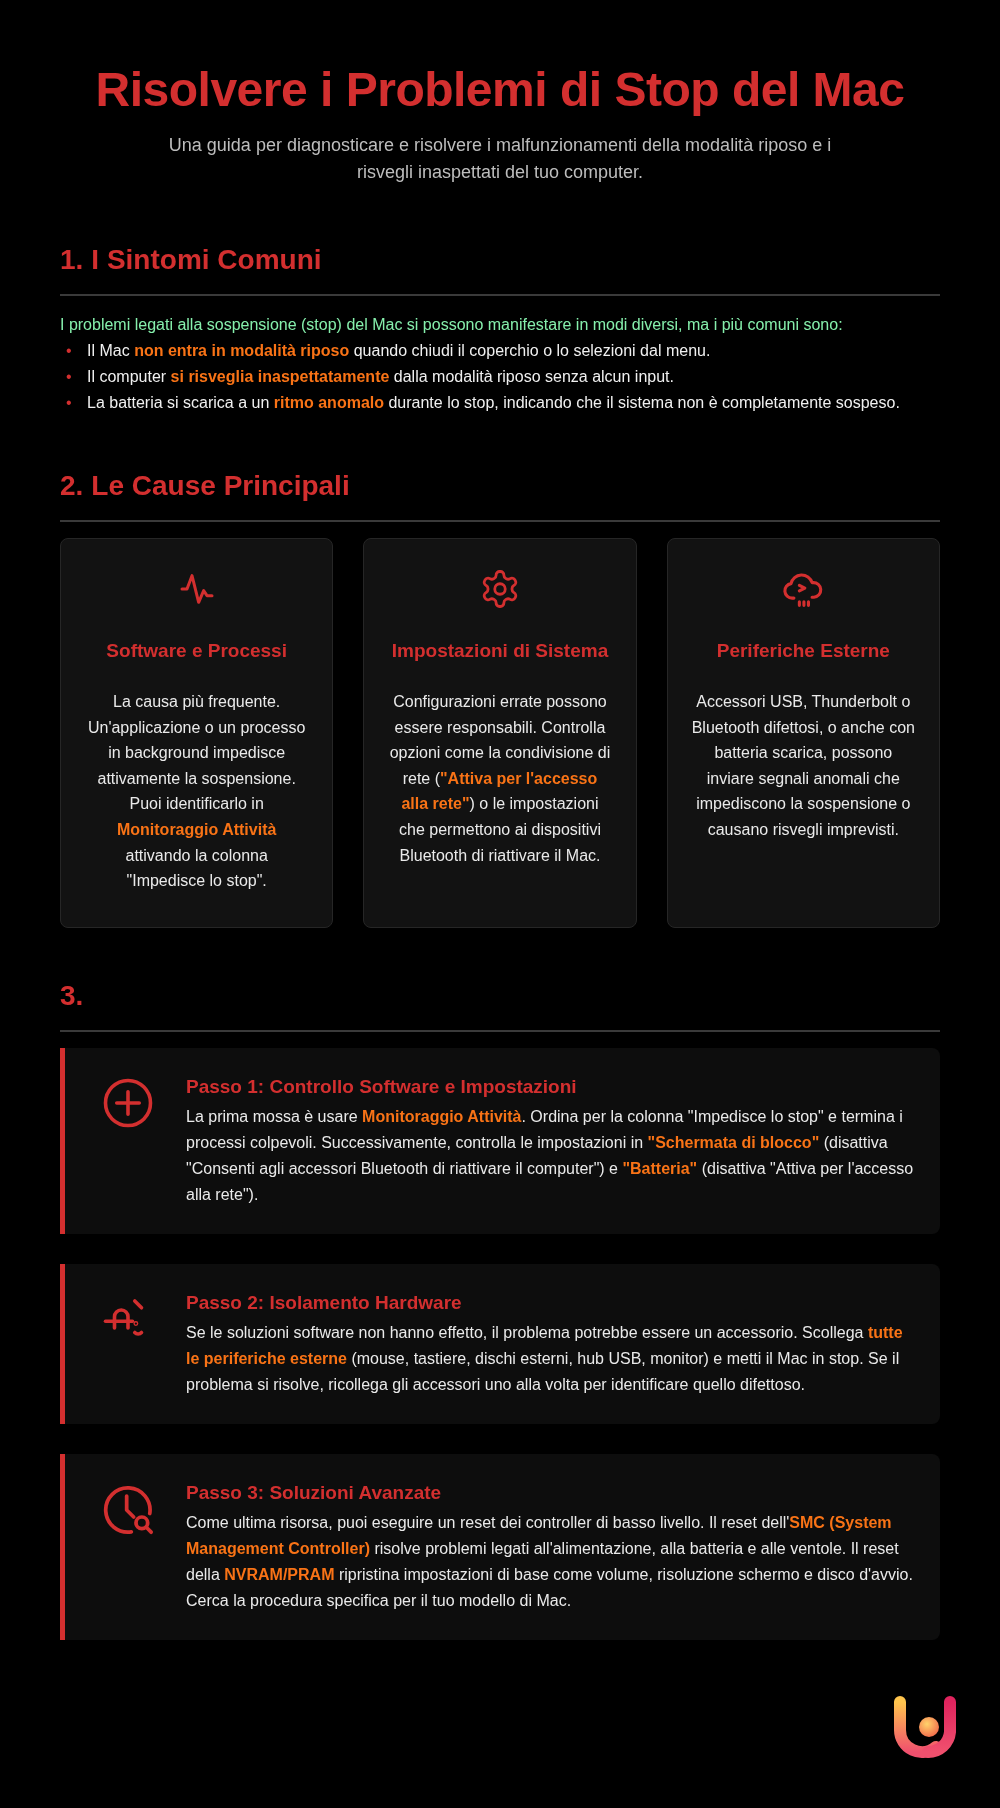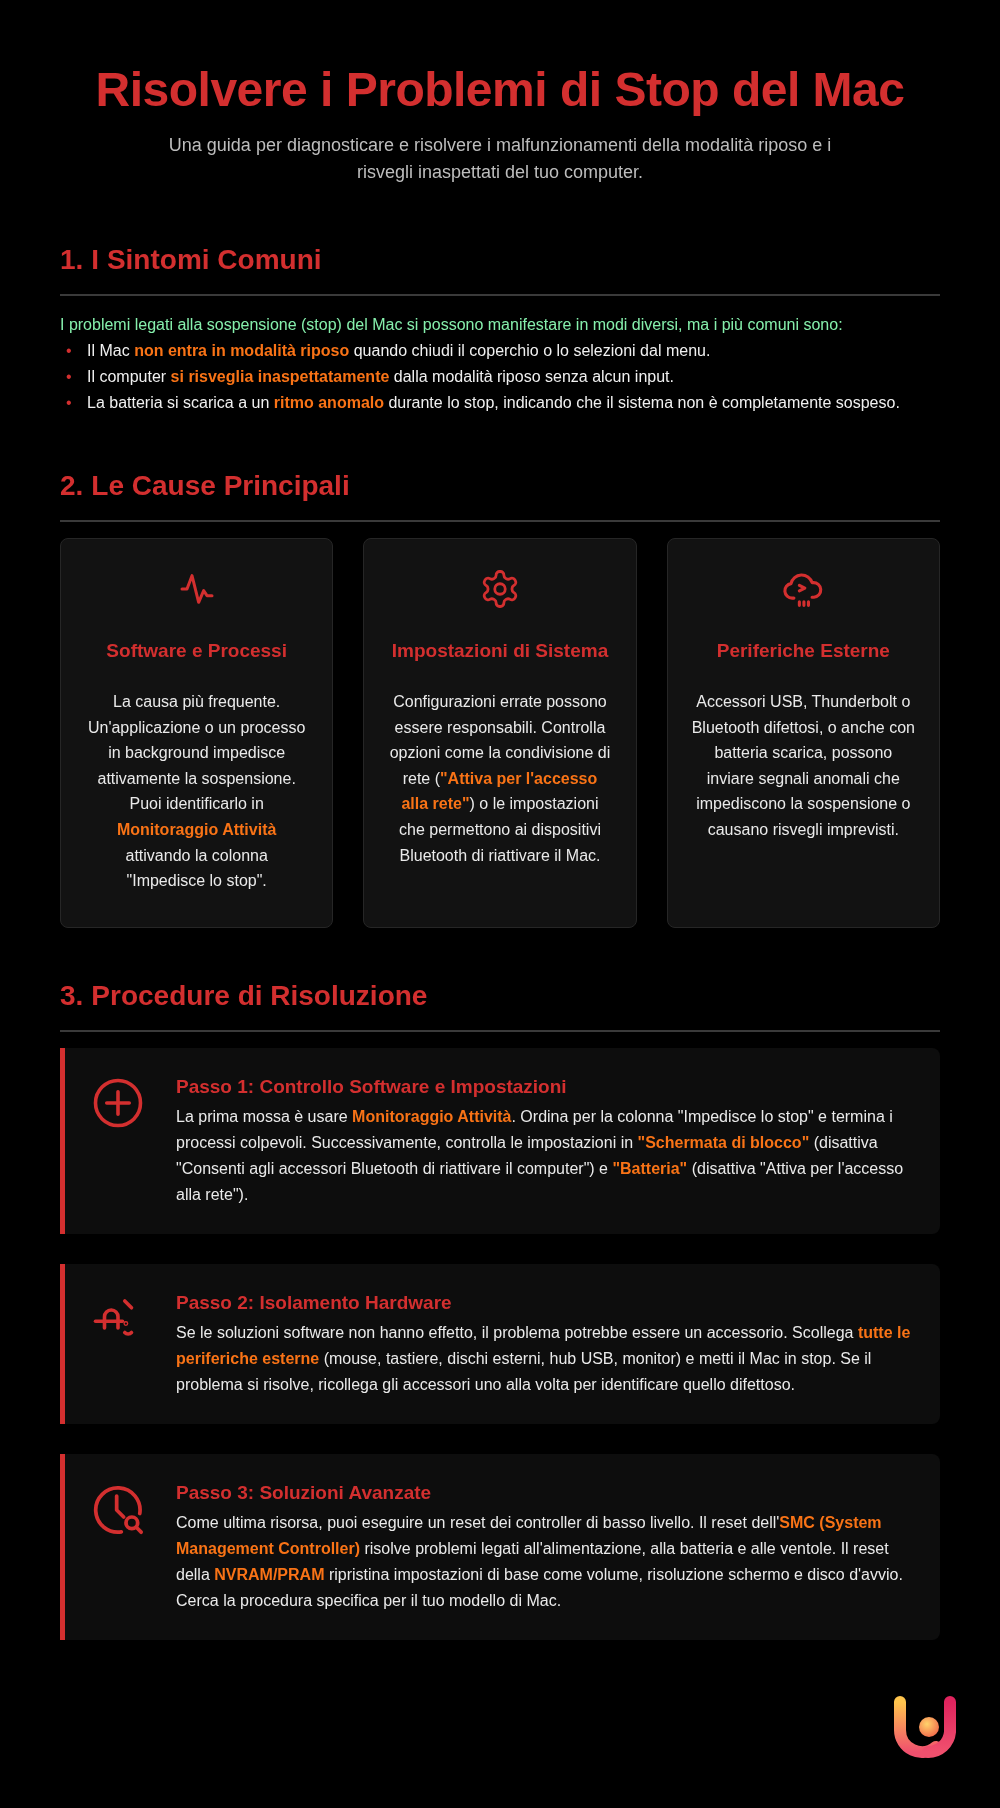--- a/index.html
+++ b/index.html
@@ -34,21 +34,21 @@
   .card {
     flex: 1; background: #121212; border: 1px solid #262626; border-radius: 8px;
     padding: 28px 24px 12px; text-align: center; min-height: 390px;
   }
   .card .icon { height: 44px; display: flex; justify-content: center; align-items: center; }
   .card h3 { color: #d32f2f; font-size: 19px; font-weight: 700; line-height: 32px; margin-top: 24px; }
   .card p { font-size: 16px; line-height: 25.6px; margin-top: 22px; color: #eaeaea; }
   .steps { margin-top: 16px; }
   .step {
     background: #0d0d0d; border-left: 5px solid #d32f2f; border-radius: 0 8px 8px 0;
-    display: flex; padding: 26px 24px 26px 26px; margin-bottom: 30px;
+    display: flex; padding: 26px 24px 26px 36px; margin-bottom: 30px;
   }
   .step .sicon { width: 55px; flex: none; margin-right: 30px; padding-top: 2px; }
   .step h4 { color: #d32f2f; font-size: 19px; font-weight: 700; line-height: 26px; }
   .step p { font-size: 16px; line-height: 26px; margin-top: 4px; color: #eaeaea; }
   .logo { position: absolute; right: 38px; bottom: 42px; width: 72px; height: 72px; }
 </style>
 </head>
 <body>
 
 <div class="wrap">
@@ -107,21 +107,20 @@
         </div>
         <h3>Periferiche Esterne</h3>
         <p><span>Accessori USB, Thunderbolt o Bluetooth difettosi, o anche con batteria scarica, possono inviare segnali anomali che impediscono la sospensione o causano risvegli imprevisti.</span></p>
       </div>
     </div>
   </section>
 
   <section class="section" style="margin-top:52px">
     <div class="sec-head">
       <span class="sec-num">3.</span>
-      <span class="sec-title">Procedure di Risoluzione</span>
     </div>
     <div class="rule"></div>
     <div class="steps">
       <div class="step">
         <div class="sicon">
           <svg width="54" height="54" viewBox="0 0 24 24" fill="none" stroke="#d32f2f" stroke-width="1.6" stroke-linecap="round">
               <circle cx="12" cy="12" r="10"></circle>
               <path d="M12 7v10M7 12h10"></path>
             </svg>
         </div>

